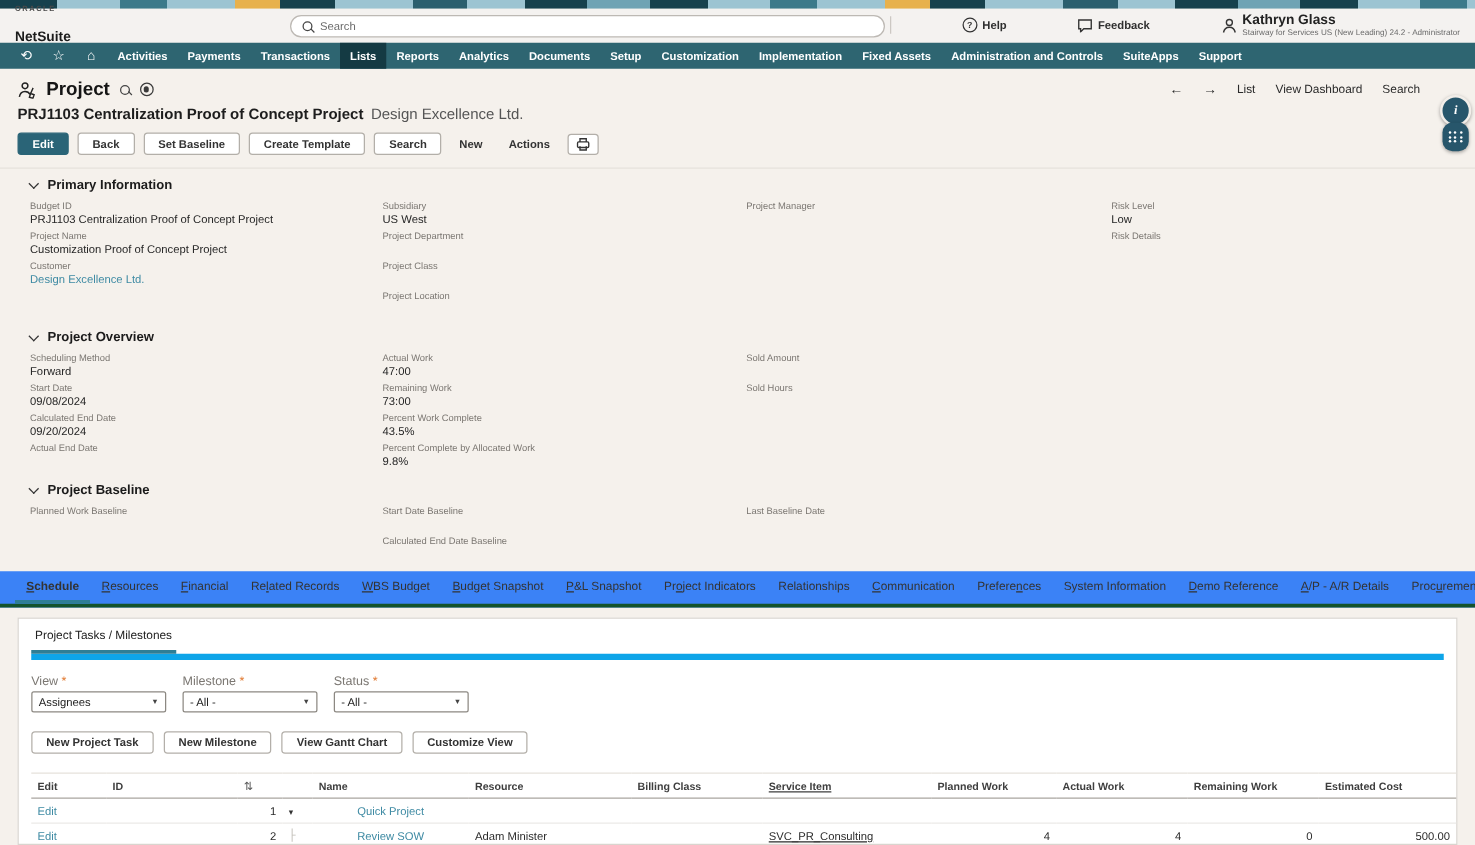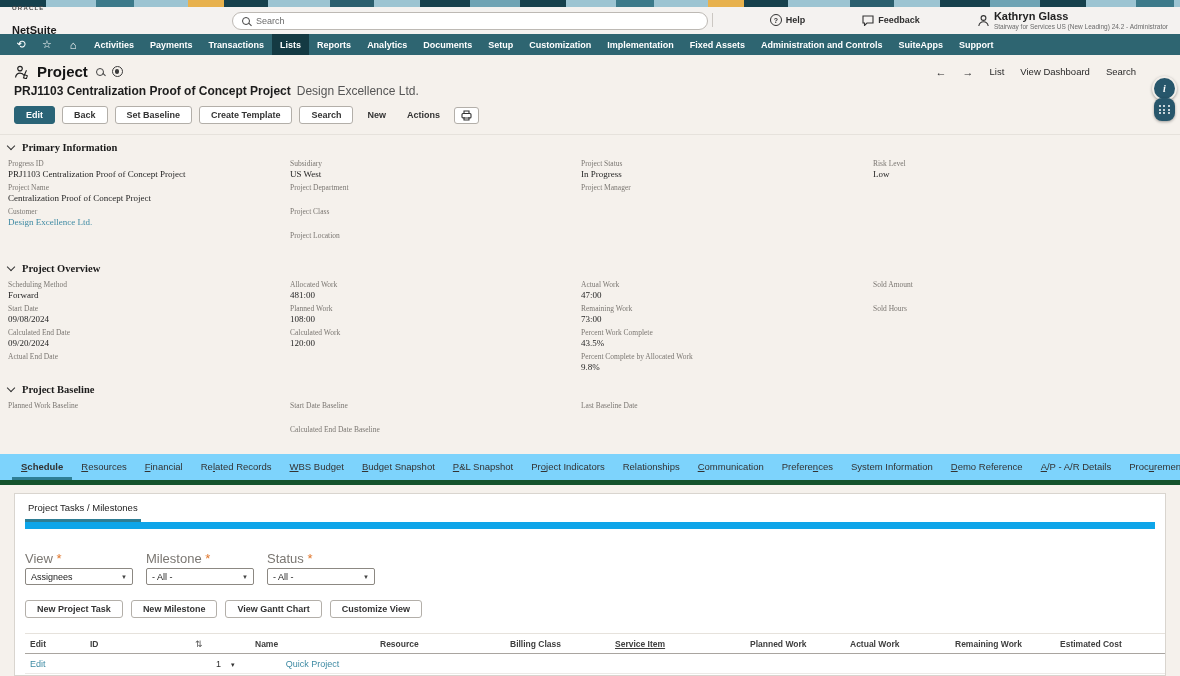--- a/index.html
+++ b/index.html
@@ -55,42 +55,42 @@
   .btn.iconbtn{padding:2px 6px;display:flex;align-items:center;}
 
   
   .assistant{position:absolute;right:3px;top:76px;display:flex;flex-direction:column;align-items:center;z-index:6;}
   .a-circle{width:21px;height:21px;border-radius:50%;background:#27566b;color:#fff;display:flex;align-items:center;justify-content:center;font-size:10px;font-family:"Liberation Serif",serif;font-style:italic;font-weight:bold;border:2px solid #f2eee9;box-shadow:0 1px 3px rgba(0,0,0,.35);cursor:pointer;}
   .a-pill{width:21px;height:23px;border-radius:8px;background:#27566b;margin-top:-3px;display:flex;align-items:center;justify-content:center;box-shadow:0 1px 3px rgba(0,0,0,.35);cursor:pointer;}
   .dots{display:grid;grid-template-columns:repeat(3,3px);grid-gap:1.5px;}
   .dots i{width:2px;height:2px;background:#fff;border-radius:50%;}
 
   
-  .section{padding:7px 8px 1px;font-family:Liberation Serif, serif;}
+  .section{padding:7px 24px 1px;}
   .sec-head{display:flex;align-items:center;gap:8px;font-size:10.5px;font-weight:bold;color:#1b1b1b;cursor:pointer;}
   .chev{width:5px;height:5px;border-right:1.3px solid #333;border-bottom:1.3px solid #333;transform:rotate(45deg);margin-top:-3px;flex:0 0 auto;}
   .fgrid{display:grid;grid-template-columns:282px 291px 292px 1fr;margin-top:6px;}
   .field{margin-bottom:4px;padding-right:18px;}
   .flabel{font-size:7.5px;color:#7b7772;margin-bottom:1px;line-height:9px;}
   .fvalue{font-size:9px;color:#262626;min-height:10px;line-height:10px;}
   .fvalue.link{color:var(--link);cursor:pointer;}
 
   
-  .tabs{background:#7dd3fc;border-bottom:5px solid #14532d;padding:0 12px;display:flex;margin-top:4px;flex:0 0 auto;}
+  .tabs{background:#3b82f6;border-bottom:3px solid #14532d;padding:0 12px;display:flex;margin-top:4px;flex:0 0 auto;}
   .tab{font-size:9.5px;color:#333;padding:7px 9px 5px;cursor:pointer;border-bottom:3px solid transparent;white-space:nowrap;}
   .tab.active{border-bottom-color:var(--tabline);font-weight:bold;}
   .tab u{text-underline-offset:1px;}
 
   
   .panel{background:#fff;border:1px solid #d9d5cf;margin:8px 14px 0;padding:0 10px 10px;flex:1 1 auto;overflow:hidden;}
-  .subtabs{border-bottom:7px solid #0ea5e9;display:flex;}
+  .subtabs{border-bottom:5px solid #0ea5e9;display:flex;}
   .subtab{font-size:9.5px;color:#222;padding:8px 3px 6px;border-bottom:3px solid var(--tabline);margin-right:22px;cursor:pointer;}
 
   .filters{display:flex;gap:13px;margin-top:12px;}
-  .flabel2{font-size:13px;color:#7b7772;margin-top:10px;}
+  .flabel2{font-size:10px;color:#7b7772;}
   .req{color:#e0762c;}
   .selectbox{width:96px;height:15px;border:1px solid #8c8882;border-radius:2px;background:#fff;display:flex;align-items:center;justify-content:space-between;padding:0 5px;font-size:9px;color:#222;margin-top:2px;cursor:pointer;}
   .selarrow{font-size:6px;color:#444;}
 
   .taskbtns{display:flex;gap:8px;margin-top:15px;}
 
   
   .tasktable{margin-top:15px;width:100%;border-collapse:collapse;table-layout:fixed;}
   .tasktable th{font-size:8.5px;color:#3e3e3e;text-align:left;padding:5px 5px 4px;border-bottom:1px solid #a9a5a0;border-top:1px solid #e6e2dc;font-weight:bold;overflow:hidden;white-space:nowrap;}
   .tasktable td{font-size:9px;color:#2c2c2c;padding:4px 5px;border-bottom:1px solid #eceae7;overflow:hidden;white-space:nowrap;height:11px;}
@@ -242,26 +242,26 @@
 
   <div id="sections">
       <div class="section">
         <div class="sec-head">
           <span class="chev"></span>
           <span>Primary Information</span>
         </div>
         <div class="fgrid">
           <div>
             <div class="field">
-              <div class="flabel">Progress ID</div>
+              <div class="flabel">Budget ID</div>
               <div class="fvalue">PRJ1103 Centralization Proof of Concept Project</div>
             </div>
             <div class="field">
               <div class="flabel">Project Name</div>
-              <div class="fvalue">Centralization Proof of Concept Project</div>
+              <div class="fvalue">Customization Proof of Concept Project</div>
             </div>
             <div class="field">
               <div class="flabel">Customer</div>
               <div class="fvalue link">Design Excellence Ltd.</div>
             </div>
           </div>
           <div>
             <div class="field">
               <div class="flabel">Subsidiary</div>
               <div class="fvalue">US West</div>
@@ -274,32 +274,32 @@
               <div class="flabel">Project Class</div>
               <div class="fvalue"></div>
             </div>
             <div class="field">
               <div class="flabel">Project Location</div>
               <div class="fvalue"></div>
             </div>
           </div>
           <div>
             <div class="field">
-              <div class="flabel">Project Status</div>
-              <div class="fvalue">In Progress</div>
-            </div>
-            <div class="field">
               <div class="flabel">Project Manager</div>
               <div class="fvalue"></div>
             </div>
           </div>
           <div>
             <div class="field">
               <div class="flabel">Risk Level</div>
               <div class="fvalue">Low</div>
+            </div>
+            <div class="field">
+              <div class="flabel">Risk Details</div>
+              <div class="fvalue"></div>
             </div>
           </div>
         </div>
       </div>
       <div class="section">
         <div class="sec-head">
           <span class="chev"></span>
           <span>Project Overview</span>
         </div>
         <div class="fgrid">
@@ -312,34 +312,20 @@
               <div class="flabel">Start Date</div>
               <div class="fvalue">09/08/2024</div>
             </div>
             <div class="field">
               <div class="flabel">Calculated End Date</div>
               <div class="fvalue">09/20/2024</div>
             </div>
             <div class="field">
               <div class="flabel">Actual End Date</div>
               <div class="fvalue"></div>
-            </div>
-          </div>
-          <div>
-            <div class="field">
-              <div class="flabel">Allocated Work</div>
-              <div class="fvalue">481:00</div>
-            </div>
-            <div class="field">
-              <div class="flabel">Planned Work</div>
-              <div class="fvalue">108:00</div>
-            </div>
-            <div class="field">
-              <div class="flabel">Calculated Work</div>
-              <div class="fvalue">120:00</div>
             </div>
           </div>
           <div>
             <div class="field">
               <div class="flabel">Actual Work</div>
               <div class="fvalue">47:00</div>
             </div>
             <div class="field">
               <div class="flabel">Remaining Work</div>
               <div class="fvalue">73:00</div>

